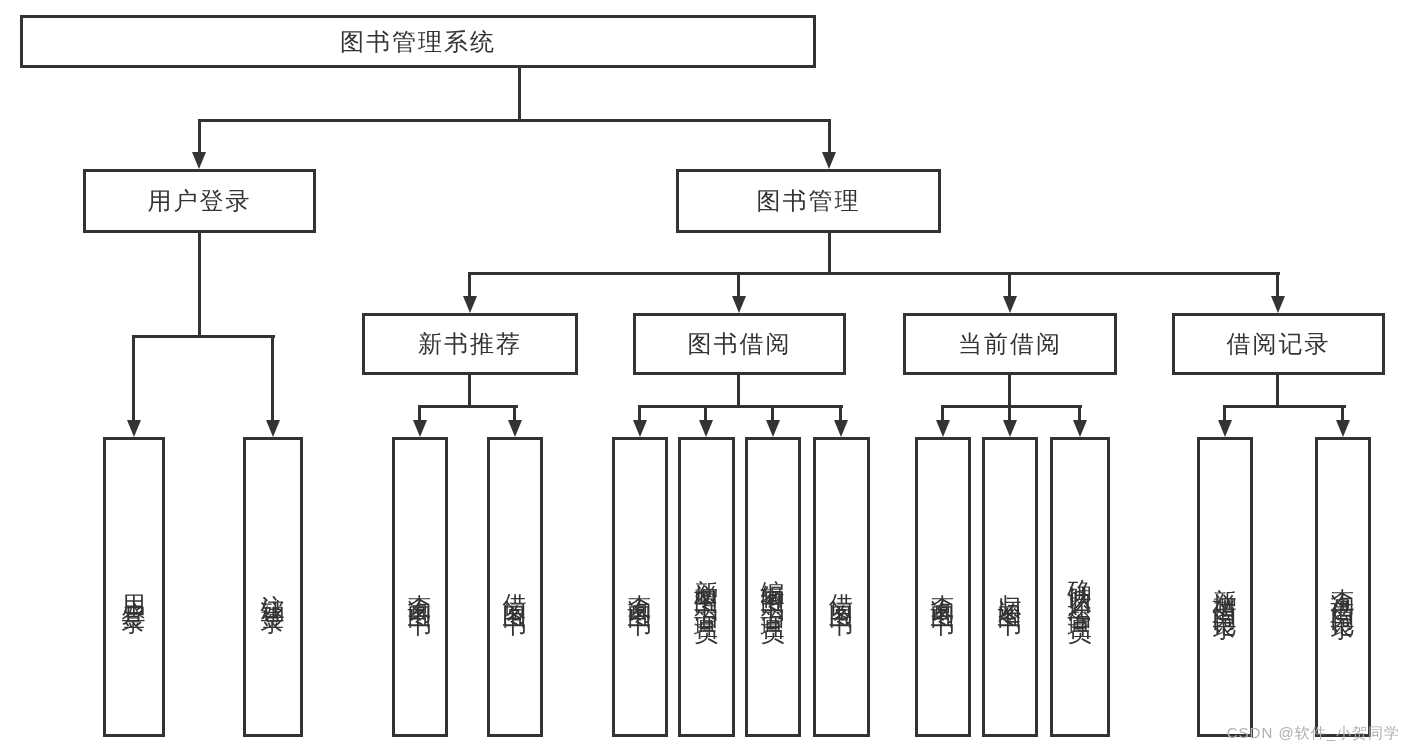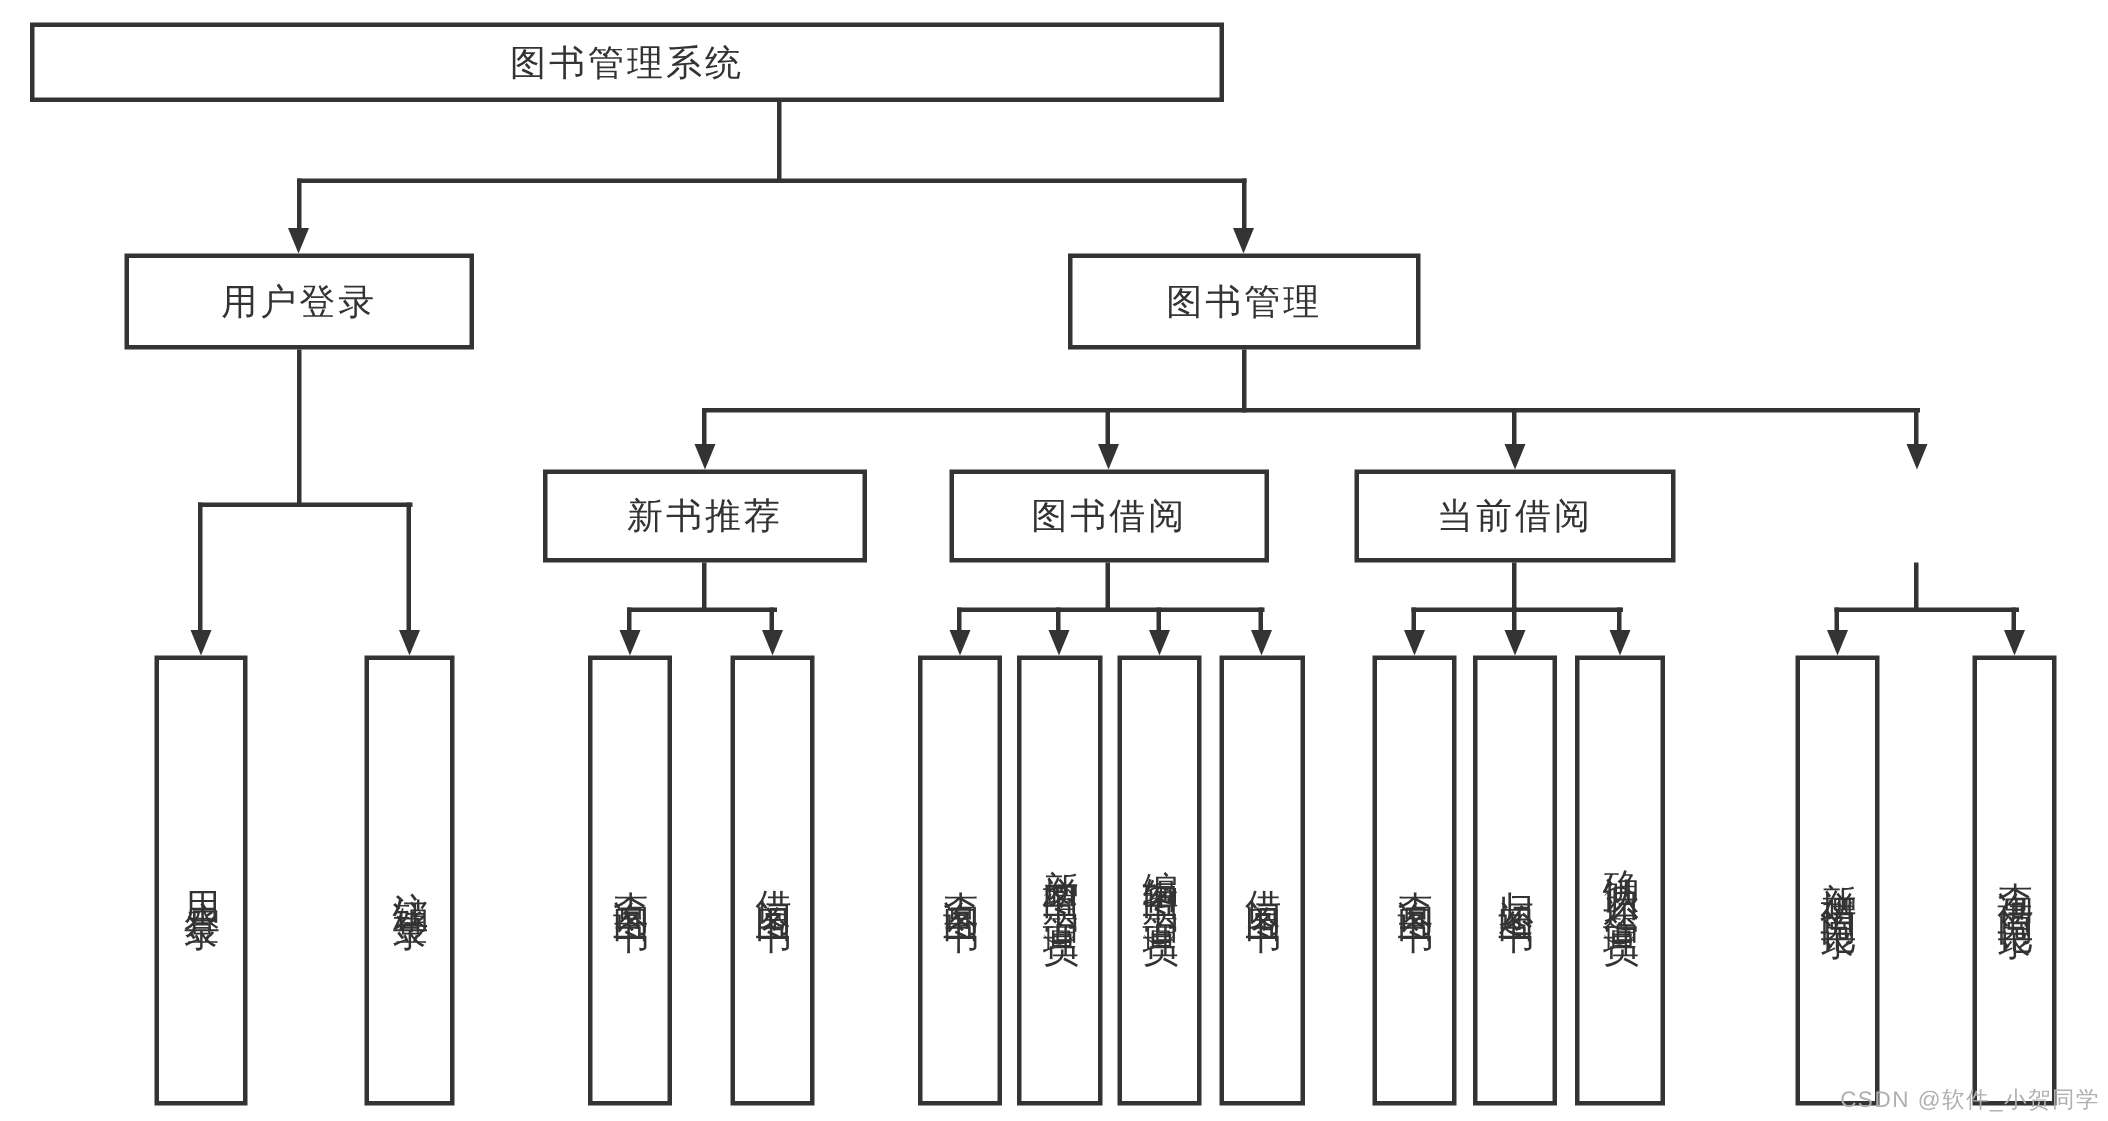--- a/index.html
+++ b/index.html
@@ -67,36 +67,39 @@
 <div id="canvas">
 
   <div class="box" style="left:20px;top:15px;width:796px;height:53px">
     <span>图书管理系统</span>
   </div>
 
   <div class="box" style="left:83px;top:169px;width:233px;height:64px">
     <span>用户登录</span>
   </div>
 
-  <div class="box" style="left:712px;top:169px;width:235px;height:64px">
+  <div class="box" style="left:676px;top:169px;width:265px;height:64px">
     <span>图书管理</span>
   </div>
 
   <div class="box" style="left:362px;top:313px;width:216px;height:62px">
     <span>新书推荐</span>
   </div>
 
   <div class="box" style="left:633px;top:313px;width:213px;height:62px">
     <span>图书借阅</span>
   </div>
 
   <div class="box" style="left:903px;top:313px;width:214px;height:62px">
     <span>当前借阅</span>
   </div>
 
+  <div class="box" style="left:1172px;top:313px;width:213px;height:62px">
+    <span>借阅记录</span>
+  </div>
 
   <div class="leaf" style="left:103px;width:62px">
     <span>用户登录</span>
   </div>
   <div class="leaf" style="left:243px;width:60px">
     <span>注销登录</span>
   </div>
 
   <div class="leaf" style="left:392px;width:56px">
     <span>查询图书</span>

